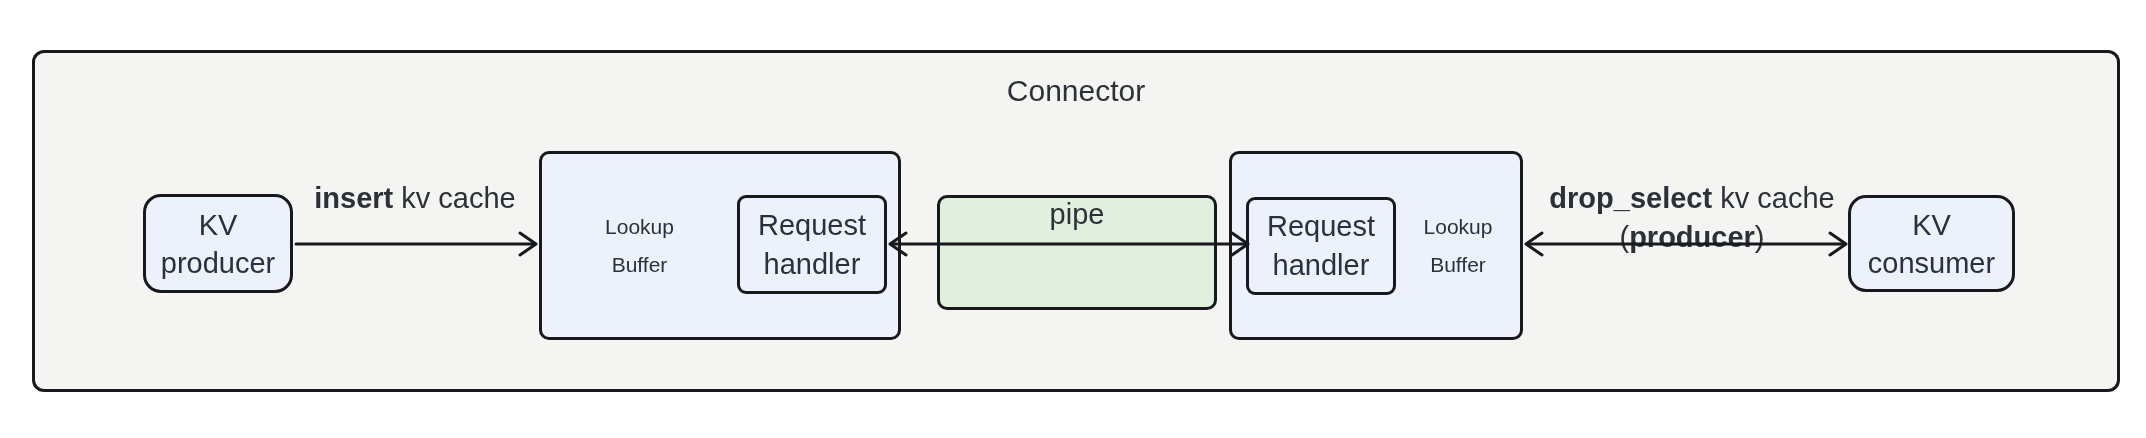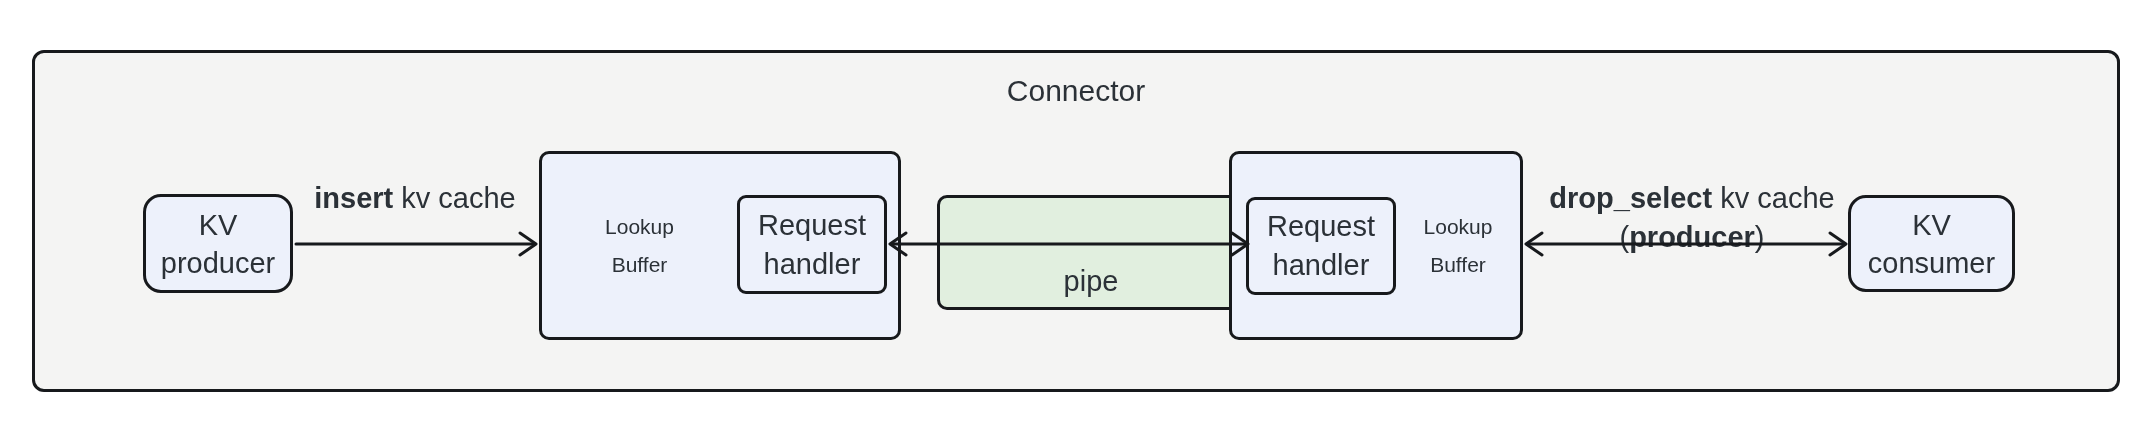--- a/index.html
+++ b/index.html
@@ -65,25 +65,25 @@
     border:3px solid var(--border);
     border-radius:9px;
     display:flex;align-items:center;justify-content:center;
     text-align:center;white-space:pre-line;
     font-size:29px;line-height:39px;
   }
   .lookup-left .request-handler{right:11px;top:41px;width:150px;height:99px;}
   .lookup-right .request-handler{left:14px;top:43px;width:150px;height:98px;}
   .pipe{
     position:absolute;
-    left:937px;top:195px;width:308px;height:115px;
+    left:937px;top:195px;width:280px;height:115px;
     background:var(--pipe-fill);
     border:3px solid var(--border);
     border-radius:10px;
-    display:flex;align-items:flex-end;justify-content:center;
+    display:flex;align-items:flex-start;justify-content:center;
     padding-bottom:10px;
     font-size:29px;line-height:32px;
   }
   .edge-label{
     position:absolute;top:155px;
     text-align:center;
     font-size:29px;line-height:39px;
     color:var(--text);
     margin-top:24px;
   }

